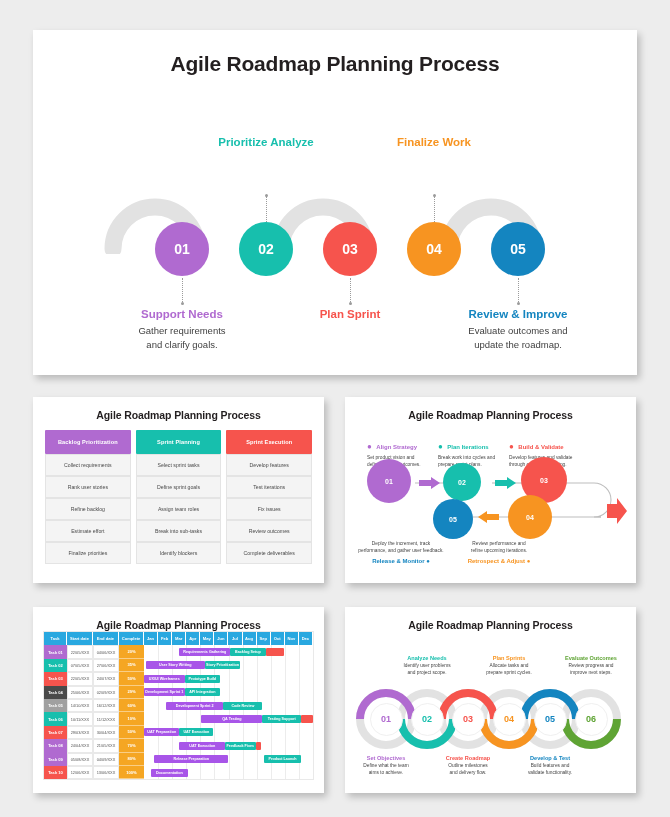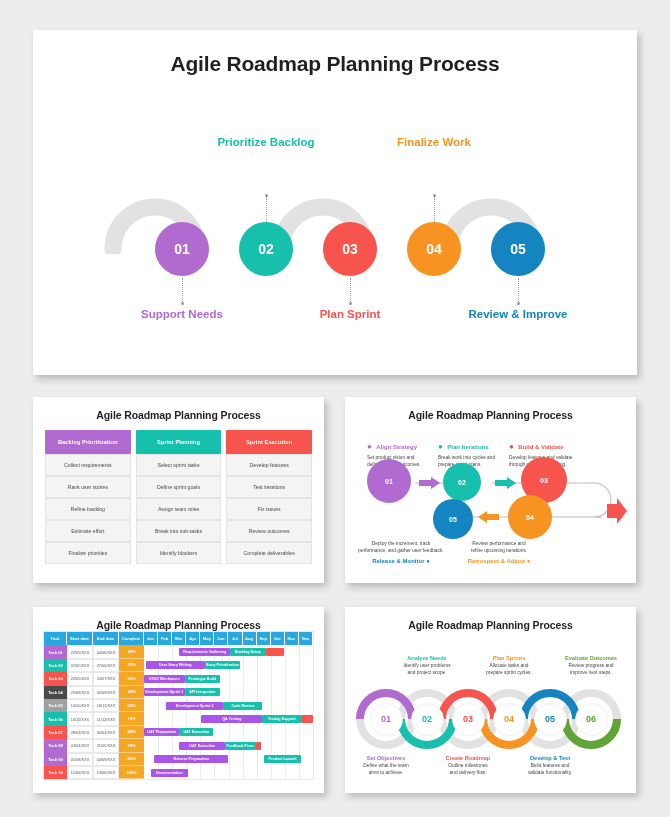--- a/index.html
+++ b/index.html
@@ -142,28 +142,29 @@
         <path d="M 80 105 A 42 42 0 0 1 164 105 A 42 42 0 0 0 248 105 A 42 42 0 0 1 332 105 A 42 42 0 0 0 416 105 A 42 42 0 0 1 500 105" fill="none" stroke="#e2e2e2" stroke-width="17" stroke-linecap="round"></path>
       </svg>
       <div id="hero-nodes">
           <div class="node" style="left: 122px; top: 138px; background: rgb(176, 106, 208);">
             <span>01</span>
           </div>
           <div class="conn" style="left: 148.5px; top: 194px; height: 26px;"></div>
           <div class="conn-dot" style="left: 147.5px; top: 218px;"></div>
           <div class="cap" style="left: 74px; top: 224px;">
             <div class="t" style="color:#b06ad0">Support Needs</div>
+            <div class="d">Gather requirements<br>and clarify goals.</div>
           </div>
           <div class="node" style="left: 206px; top: 138px; background: rgb(23, 191, 173);">
             <span>02</span>
           </div>
           <div class="conn" style="left: 232.5px; top: 112px; height: 26px;"></div>
           <div class="conn-dot" style="left: 231.5px; top: 110px;"></div>
           <div class="cap" style="left: 158px; top: 52px;">
-            <div class="t" style="color:#17bfad">Prioritize Backlog</div>
+            <div class="t" style="color:#17bfad">Prioritize Analyze</div>
           </div>
           <div class="node" style="left: 290px; top: 138px; background: rgb(246, 84, 77);">
             <span>03</span>
           </div>
           <div class="conn" style="left: 316.5px; top: 194px; height: 26px;"></div>
           <div class="conn-dot" style="left: 315.5px; top: 218px;"></div>
           <div class="cap" style="left: 242px; top: 224px;">
             <div class="t" style="color:#f6544d">Plan Sprint</div>
           </div>
           <div class="node" style="left: 374px; top: 138px; background: rgb(247, 148, 33);">
@@ -174,20 +175,21 @@
           <div class="cap" style="left: 326px; top: 52px;">
             <div class="t" style="color:#f79421">Finalize Work</div>
           </div>
           <div class="node" style="left: 458px; top: 138px; background: rgb(20, 133, 192);">
             <span>05</span>
           </div>
           <div class="conn" style="left: 484.5px; top: 194px; height: 26px;"></div>
           <div class="conn-dot" style="left: 483.5px; top: 218px;"></div>
           <div class="cap" style="left: 410px; top: 224px;">
             <div class="t" style="color:#1485c0">Review &amp; Improve</div>
+            <div class="d">Evaluate outcomes and<br>update the roadmap.</div>
           </div>
         </div>
     </div>
   </div>
 
   <div class="card card-tl">
     <div class="mini-title">Agile Roadmap Planning Process</div>
     <div class="tbl" id="table-cols">
         <div class="tcol">
           <div class="thead" style="background:#b06ad0">Backlog Prioritization</div>

